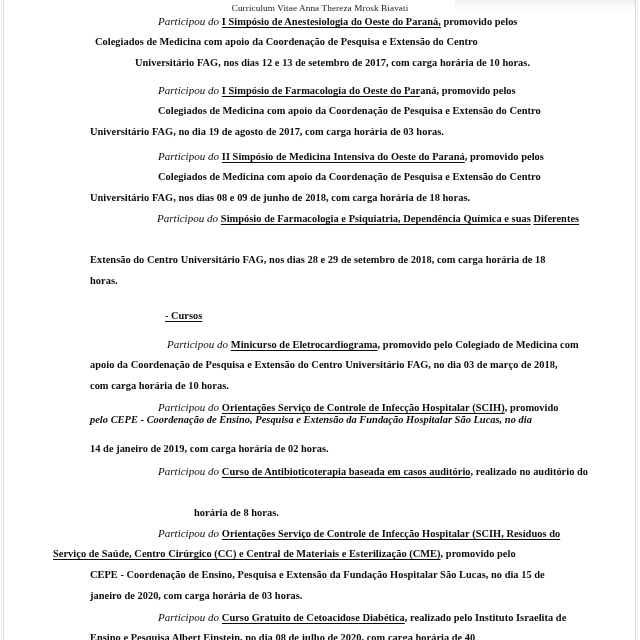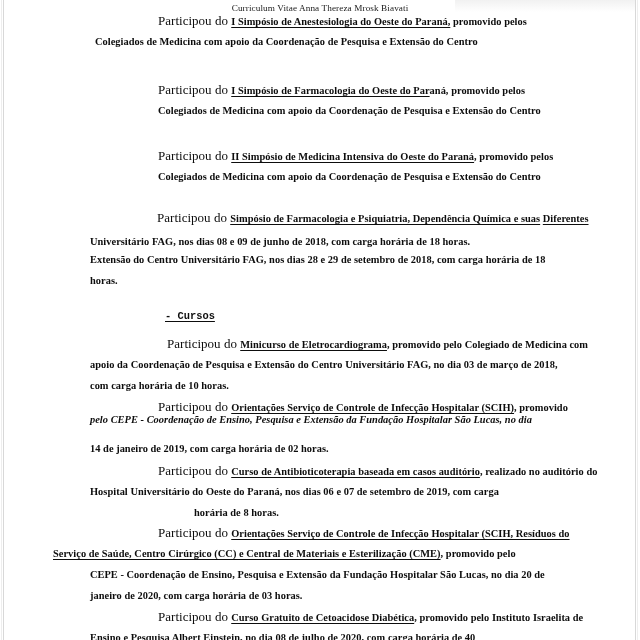--- a/index.html
+++ b/index.html
@@ -73,41 +73,41 @@
     position: absolute;
     font-size: 10.4px;
     line-height: 12px;
     font-weight: bold;
     color: #0d0d0d;
     white-space: nowrap;
     letter-spacing: 0.03px;
   }
   .line .lead {
     font-weight: normal;
-    font-size: 13px;
+    font-size: 11px;
     letter-spacing: 0.02px;
+    font-style: italic;
   }
   .line u, .line .u {
     text-decoration: underline;
     text-decoration-thickness: 1px;
     text-underline-offset: 1.5px;
     margin-top: 48px;
   }
   .line.justified {
     white-space: nowrap;
   }
   .heading {
     position: absolute;
     font-size: 10.4px;
     font-weight: bold;
     text-decoration: underline;
     text-decoration-thickness: 1px;
     text-underline-offset: 2px;
     color: #0d0d0d;
-    font-family: Liberation Mono, monospace;
   }
 </style>
 </head>
 <body>
 
 <div id="page">
 
   <div class="page-edge left2"></div>
   <div class="page-edge left"></div>
   <div class="page-edge right"></div>
@@ -117,35 +117,41 @@
   <div class="content">
 
     <div class="doc-header">Curriculum Vitae Anna Thereza Mrosk Biavati</div>
 
     <div class="line" style="top:15px; left:153px;">
       <span class="lead">Participou do </span><span class="u">I Simpósio de Anestesiologia do Oeste do Paraná,</span><span> promovido pelos</span>
     </div>
     <div class="line" style="top:36px; left:90px;">
       <span>Colegiados de Medicina com apoio da Coordenação de Pesquisa e Extensão do Centro</span>
     </div>
+    <div class="line" style="top:57px; left:130px;">
+      <span>Universitário FAG, nos dias 12 e 13 de setembro de 2017, com carga horária de 10 horas.</span>
+    </div>
 
     <div class="line" style="top:84px; left:153px;">
       <span class="lead">Participou do </span><span class="u">I Simpósio de Farmacologia do Oeste do Par</span><span>aná,</span><span> promovido pelos</span>
     </div>
     <div class="line" style="top:105px; left:153px;">
       <span>Colegiados de Medicina com apoio da Coordenação de Pesquisa e Extensão do Centro</span>
     </div>
+    <div class="line" style="top:126px; left:85px;">
+      <span>Universitário FAG, no dia 19 de agosto de 2017, com carga horária de 03 horas.</span>
+    </div>
 
     <div class="line" style="top:150px; left:153px;">
       <span class="lead">Participou do </span><span class="u">II Simpósio de Medicina Intensiva do Oeste do Paraná</span><span>, promovido pelos</span>
     </div>
     <div class="line" style="top:171px; left:153px;">
       <span>Colegiados de Medicina com apoio da Coordenação de Pesquisa e Extensão do Centro</span>
     </div>
-    <div class="line" style="top:192px; left:85px;margin-top:44px;">
+    <div class="line" style="top:192px; left:85px;">
       <span>Universitário FAG, nos dias 08 e 09 de junho de 2018, com carga horária de 18 horas.</span>
     </div>
 
     <div class="line" style="top:212px; left:152px;">
       <span class="lead">Participou do </span><span class="u">Simpósio de Farmacologia e Psiquiatria, Dependência Química e suas</span><span> </span><span class="u">Diferentes</span>
     </div>
     <div class="line" style="top:254px; left:85px;">
       <span>Extensão do Centro Universitário FAG, nos dias 28 e 29 de setembro de 2018, com carga horária de 18</span>
     </div>
     <div class="line" style="top:275px; left:85px;">
@@ -170,41 +176,38 @@
     <div class="line justified" style="top:414px; left:85px;font-style:italic;">
       <span>pelo  CEPE  -  Coordenação  de  Ensino,  Pesquisa  e  Extensão  da Fundação Hospitalar São Lucas, no dia</span>
     </div>
     <div class="line" style="top:443px; left:85px;">
       <span>14 de janeiro de 2019, com carga horária de 02 horas.</span>
     </div>
 
     <div class="line" style="top:465px; left:153px;">
       <span class="lead">Participou do </span><span class="u">Curso de Antibioticoterapia baseada em casos auditório</span><span>, realizado no auditório do</span>
     </div>
-    <div class="line" style="top:486px; left:85px;">
-      <span>Hospital Universitário do Oeste do Paraná, nos dias 06 e 07 de setembro de 2019, com carga</span>
-    </div>
     <div class="line" style="top:507px; left:153px;padding-left:36px;">
       <span>horária de 8 horas.</span>
     </div>
 
     <div class="line" style="top:527px; left:153px;">
       <span class="lead">Participou do </span><span class="u">Orientações Serviço de Controle de Infecção Hospitalar (SCIH, Resíduos do</span>
     </div>
     <div class="line" style="top:548px; left:48px;">
       <span class="u">Serviço de Saúde, Centro Cirúrgico (CC) e Central de Materiais e Esterilização (CME)</span><span>, promovido pelo</span>
     </div>
     <div class="line justified" style="top:569px; left:85px;">
-      <span>CEPE  -  Coordenação  de  Ensino,  Pesquisa  e  Extensão  da Fundação Hospitalar São Lucas, no dia 20 de</span>
+      <span>CEPE  -  Coordenação  de  Ensino,  Pesquisa  e  Extensão  da Fundação Hospitalar São Lucas, no dia 15 de</span>
     </div>
     <div class="line" style="top:590px; left:85px;">
       <span>janeiro de 2020, com carga horária de 03 horas.</span>
     </div>
 
     <div class="line" style="top:611px; left:153px;">
-      <span class="lead">Participou do </span><span class="u">Curso Gratuito de Cetoacidose Diabética</span><span>, promovido pelo Instituto Israelita de</span>
+      <span class="lead">Participou do </span><span class="u">Curso Gratuito de Cetoacidose Diabética</span><span>, realizado pelo Instituto Israelita de</span>
     </div>
     <div class="line" style="top:632px; left:85px;">
       <span>Ensino e Pesquisa Albert Einstein, no dia 08 de julho de 2020, com carga horária de 40</span>
     </div>
 
   </div>
 </div>
 
 </body></html>

